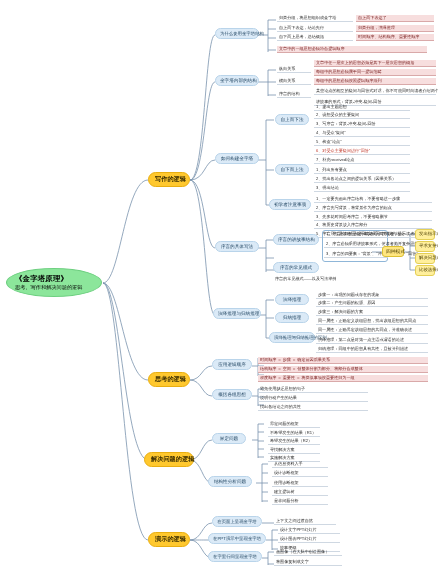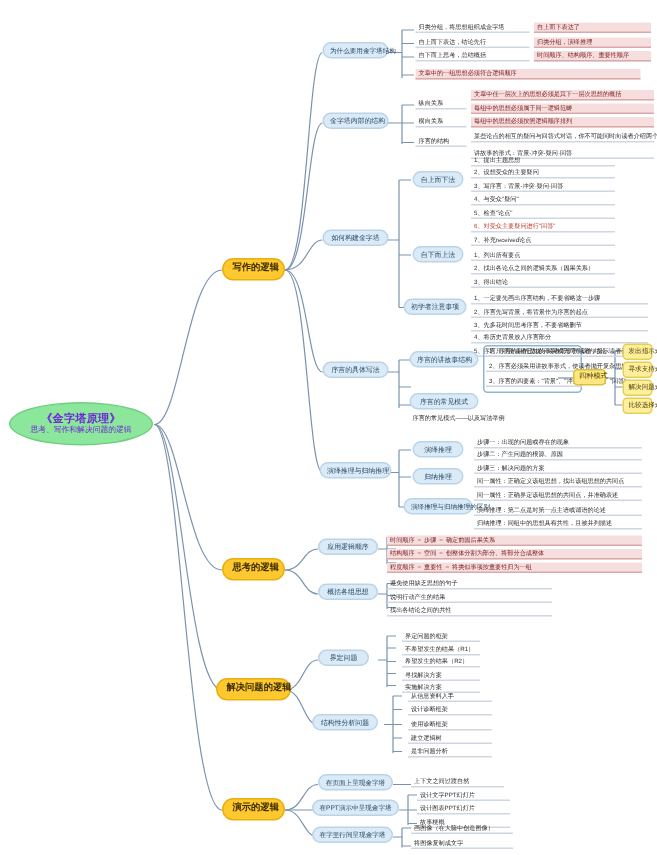--- a/index.html
+++ b/index.html
@@ -13,22 +13,22 @@
   #map{position:absolute;left:0;top:0;width:438px;height:570px;}
   svg.links{position:absolute;left:0;top:0;width:438px;height:570px;pointer-events:none;}
 
   .node{position:absolute;box-sizing:border-box;white-space:nowrap;}
 
   
   .root{
     background:#8ce69b;
     border:1px solid #6ecf80;
     border-radius:50%/50%;
-    color:#6d28d9;
-    text-align:center;
+    color:#000000;
+    text-align:left;
     padding:5px 8px;
     line-height:1.35;
   }
   .root .t1{font-size:7.4px;font-weight:bold;letter-spacing:.2px;}
   .root .t2{font-size:5.2px;}
 
   
   .lvl1{
     background:#ffc82e;
     border:1px solid #e9ae10;

